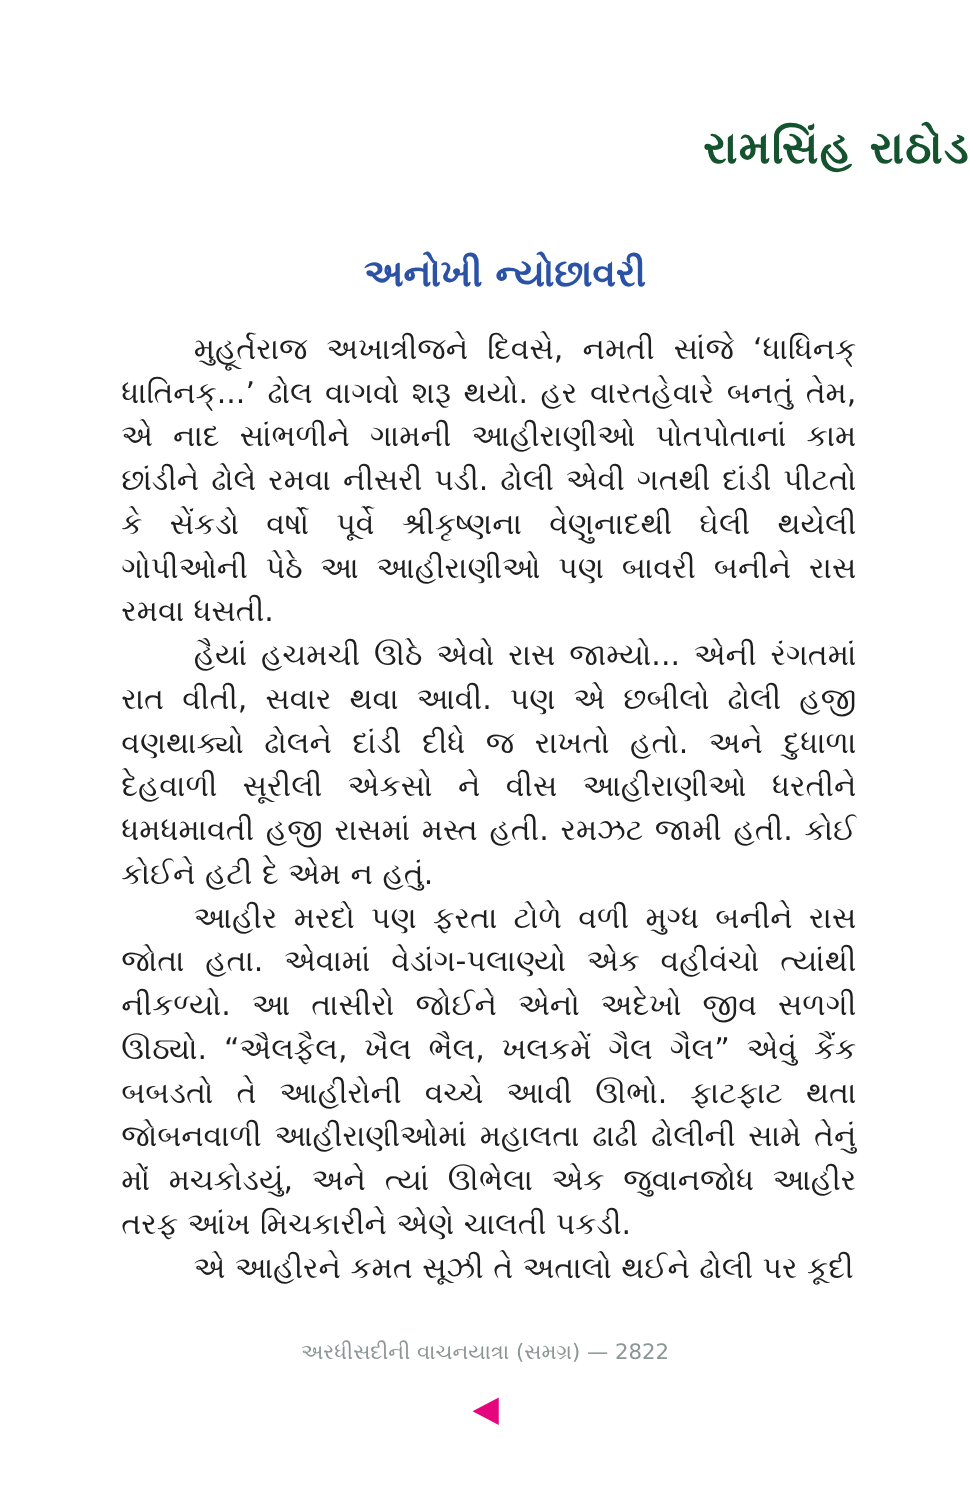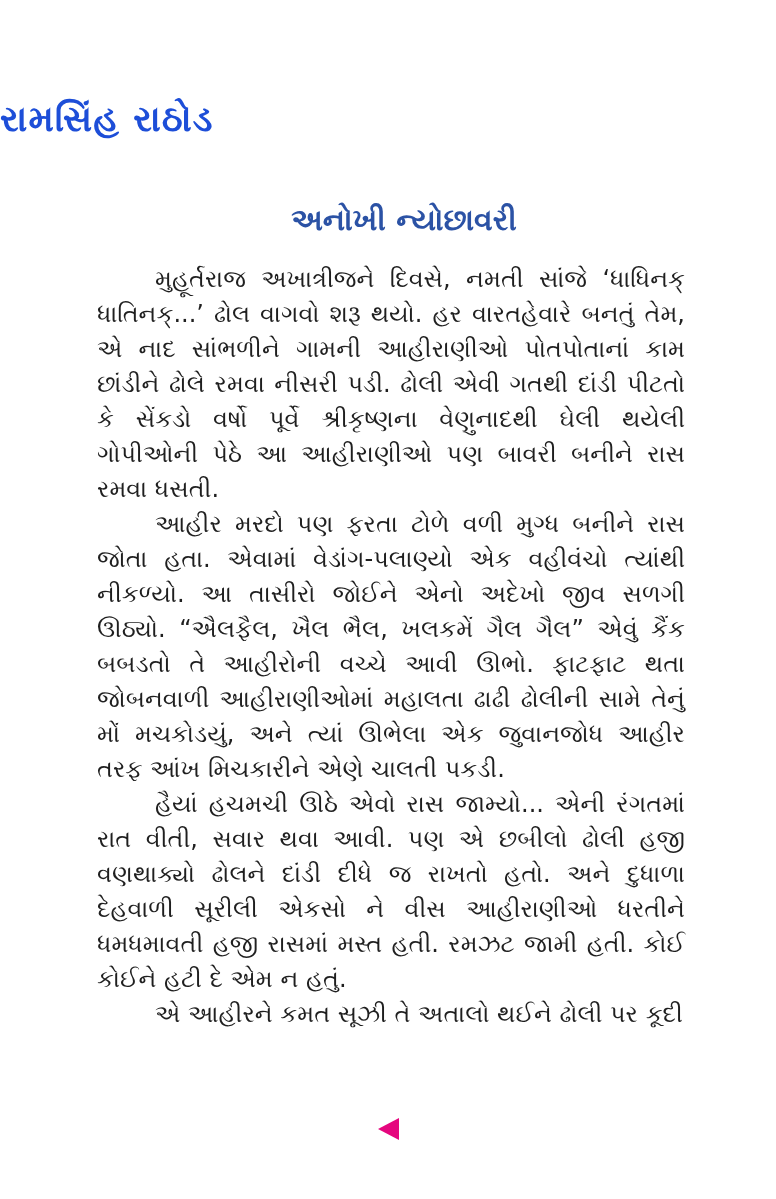--- a/index.html
+++ b/index.html
@@ -15,24 +15,24 @@
     background: #ffffff;
     overflow: hidden;
     font-family: "DejaVu Sans", sans-serif;
   }
   .author-name {
     position: absolute;
     top: 98px;
     left: 0;
     width: 100%;
     margin: 0;
-    text-align: left;
+    text-align: right;
     font-size: 36px;
     font-weight: bold;
-    color: #1d4ed8;
+    color: #14532d;
     letter-spacing: 1px;
   }
   .story-title {
     position: absolute;
     top: 202px;
     left: 0;
     width: 100%;
     margin: 0;
     text-align: center;
     font-size: 30px;
@@ -90,23 +90,24 @@
 <body>
 
 <div class="page">
 
   <h1 class="author-name">રામસિંહ રાઠોડ</h1>
 
   <h2 class="story-title">અનોખી ન્યોછાવરી</h2>
 
   <div class="story-body">
     <p>મુહૂર્તરાજ અખાત્રીજને દિવસે, નમતી સાંજે ‘ધાધિનક્ ધાતિનક્...’ ઢોલ વાગવો શરૂ થયો. હર વારતહેવારે બનતું તેમ, એ નાદ સાંભળીને ગામની આહીરાણીઓ પોતપોતાનાં કામ છાંડીને ઢોલે રમવા નીસરી પડી. ઢોલી એવી ગતથી દાંડી પીટતો કે સેંકડો વર્ષો પૂર્વે શ્રીકૃષ્ણના વેણુનાદથી ઘેલી થયેલી ગોપીઓની પેઠે આ આહીરાણીઓ પણ બાવરી બનીને રાસ રમવા ધસતી.</p>
+    <p>હૈયાં હચમચી ઊઠે એવો રાસ જામ્યો... એની રંગતમાં રાત વીતી, સવાર થવા આવી. પણ એ છબીલો ઢોલી હજી વણથાક્યો ઢોલને દાંડી દીધે જ રાખતો હતો. અને દુધાળા દેહવાળી સૂરીલી એકસો ને વીસ આહીરાણીઓ ધરતીને ધમધમાવતી હજી રાસમાં મસ્ત હતી. રમઝટ જામી હતી. કોઈ કોઈને હટી દે એમ ન હતું.</p>
     <p>આહીર મરદો પણ ફરતા ટોળે વળી મુગ્ધ બનીને રાસ જોતા હતા. એવામાં વેડાંગ-પલાણ્યો એક વહીવંચો ત્યાંથી નીકળ્યો. આ તાસીરો જોઈને એનો અદેખો જીવ સળગી ઊઠ્યો. “ઐલફૈલ, ખૈલ ભૈલ, ખલકમેં ગૈલ ગૈલ” એવું કૈંક બબડતો તે આહીરોની વચ્ચે આવી ઊભો. ફાટફાટ થતા જોબનવાળી આહીરાણીઓમાં મહાલતા ઢાઢી ઢોલીની સામે તેનું મોં મચકોડયું, અને ત્યાં ઊભેલા એક જુવાનજોધ આહીર તરફ આંખ મિચકારીને એણે ચાલતી પકડી.</p>
-    <p>હૈયાં હચમચી ઊઠે એવો રાસ જામ્યો... એની રંગતમાં રાત વીતી, સવાર થવા આવી. પણ એ છબીલો ઢોલી હજી વણથાક્યો ઢોલને દાંડી દીધે જ રાખતો હતો. અને દુધાળા દેહવાળી સૂરીલી એકસો ને વીસ આહીરાણીઓ ધરતીને ધમધમાવતી હજી રાસમાં મસ્ત હતી. રમઝટ જામી હતી. કોઈ કોઈને હટી દે એમ ન હતું.</p>
     <p>એ આહીરને કમત સૂઝી તે અતાલો થઈને ઢોલી પર કૂદી</p>
   </div>
 
+  <div class="footer-caption">અરધીસદીની વાચનયાત્રા (સમગ્ર) — 2822</div>
 
   <button class="nav-prev">
     <span class="tri-left"></span>
   </button>
 
 </div>
 
 </body></html>

